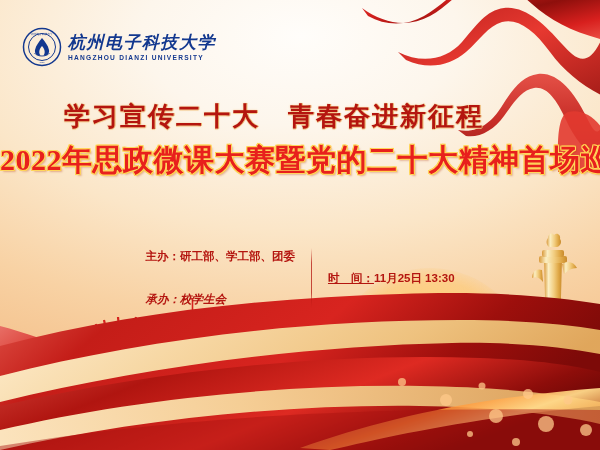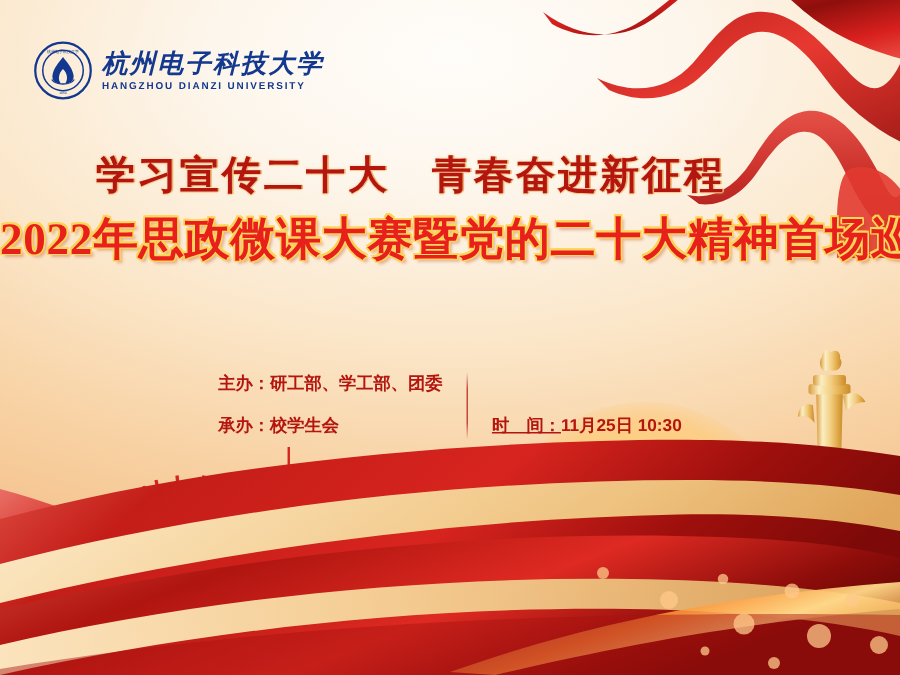--- a/index.html
+++ b/index.html
@@ -73,34 +73,34 @@
     white-space:nowrap;
     text-shadow:
       1px 0 0 #ffd65e, -1px 0 0 #ffd65e, 0 1px 0 #ffd65e, 0 -1px 0 #ffd65e,
       1px 1px 0 #ffcf3e, -1px 1px 0 #ffcf3e, 1px -1px 0 #ffcf3e, -1px -1px 0 #ffcf3e,
       2px 2px 2px rgba(180,60,20,.35);
   }
 
   
   .info{
     position:absolute;left:0;top:248px;width:600px;
-    display:flex;justify-content:center;align-items:flex-end;
+    display:flex;justify-content:center;align-items:center;
   }
   .info-col{
     color:#b4150f;font-weight:bold;
     font-family:"Liberation Sans","DejaVu Sans",sans-serif;
   }
   .info-left{text-align:left;padding-right:16px;}
   .info-right{text-align:left;padding-left:16px;}
   .info-divider{
     width:1px;align-self:stretch;min-height:40px;
     background:linear-gradient(180deg, rgba(180,21,15,0) 0%, rgba(180,21,15,.75) 25%, rgba(180,21,15,.75) 75%, rgba(180,21,15,0) 100%);
   }
   .info-row{font-size:11.5px;line-height:17px;white-space:nowrap;}
-  .info-row.gap{margin-top:11px;}
+  .info-row.gap{margin-top:26px;font-style:italic;}
   .info-row.indent{padding-left:37px;}
   .lbl{letter-spacing:0px;}
   .lbl-sp{letter-spacing:0px;text-decoration:underline;}
 </style>
 </head>
 <body>
 
 <div class="poster">
 
   <div class="bg-sun"></div>
@@ -294,18 +294,18 @@
       </div>
       <div class="info-row gap">
         <span class="lbl">承办：</span><span>校学生会</span>
       </div>
     </div>
 
     <div class="info-divider"></div>
 
     <div class="info-col info-right">
       <div class="info-row">
-        <span class="lbl-sp">时　间：</span><span>11月25日 10:30</span>
+        <span class="lbl-sp">时　间：</span><span>11月25日 13:30</span>
       </div>
     </div>
   </div>
 
 </div>
 
 </body></html>

